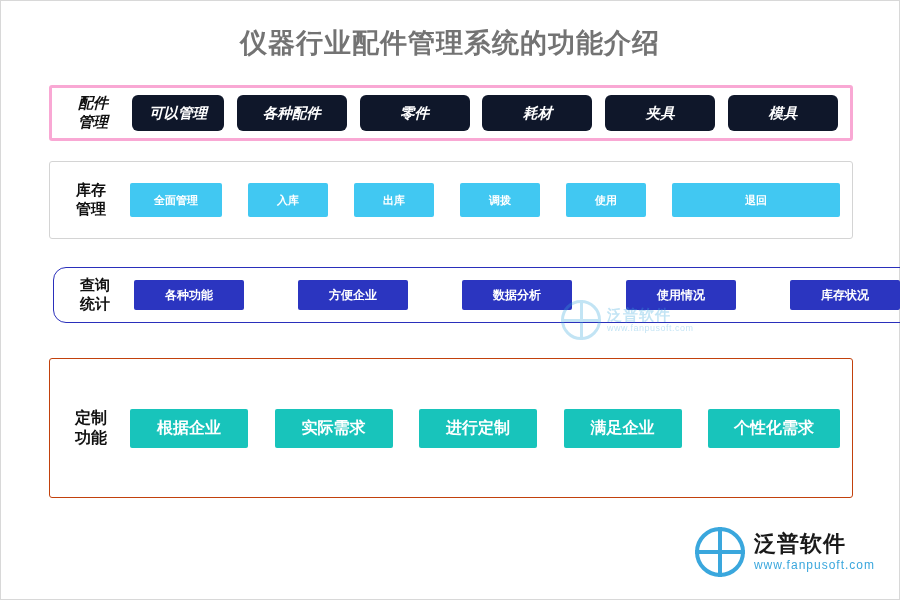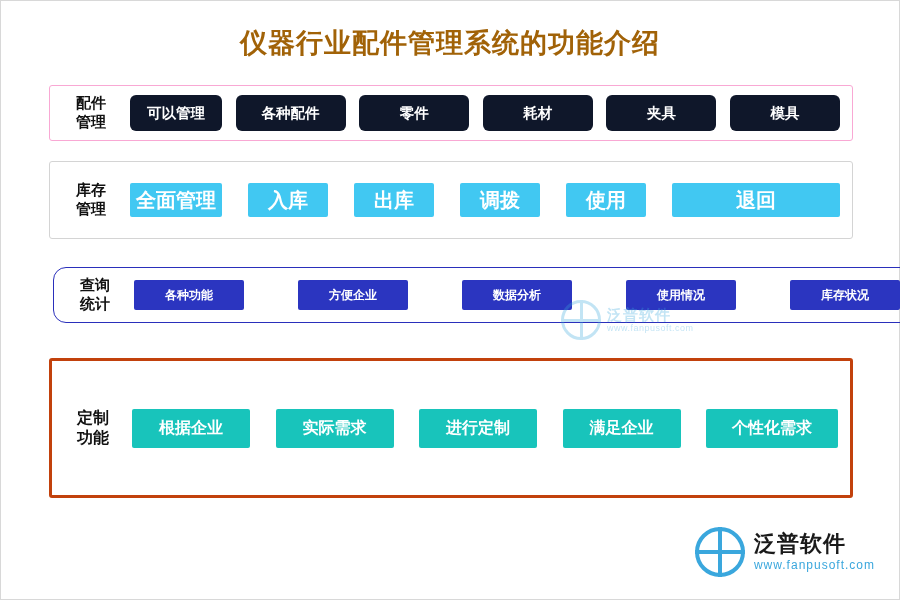--- a/index.html
+++ b/index.html
@@ -18,21 +18,21 @@
     position: relative;
     width: 900px;
     height: 600px;
     box-sizing: border-box;
     border: 1px solid #d8d8d8;
   }
   .title {
     text-align: center;
     font-size: 27px;
     font-weight: bold;
-    color: #a16207;
+    color: #737373;
     letter-spacing: 1px;
     margin-top: 24px;
     margin-bottom: 0;
   }
 
   
   .band {
     position: absolute;
     box-sizing: border-box;
     display: flex;
@@ -66,43 +66,44 @@
     justify-content: center;
     box-sizing: border-box;
   }
 
   
   #band-parts {
     left: 48px;
     top: 84px;
     width: 804px;
     height: 56px;
-    border: 1px solid #f9a8d4;
+    border: 3px solid #f9a8d4;
     border-radius: 3px;
+    font-style: italic;
   }
   #band-parts .chip {
     background: #0f172a;
     height: 36px;
     font-size: 14.5px;
     border-radius: 6px;
   }
 
   
   #band-stock {
     left: 48px;
     top: 160px;
     width: 804px;
     height: 78px;
     border: 1px solid #d4d4d4;
     border-radius: 3px;
   }
   #band-stock .chip {
     background: #41c8f2;
     height: 34px;
-    font-size: 20px;
+    font-size: 11px;
     border-radius: 2px;
   }
 
   
   #band-query {
     left: 52px;
     top: 266px;
     width: 860px;
     height: 56px;
     border: 1px solid #2a2fbb;
@@ -114,21 +115,21 @@
     font-size: 12px;
     border-radius: 2px;
   }
 
   
   #band-custom {
     left: 48px;
     top: 357px;
     width: 804px;
     height: 140px;
-    border: 3px solid #c2410c;
+    border: 1px solid #c2410c;
     border-radius: 3px;
   }
   #band-custom .chip {
     background: #18c4bb;
     height: 39px;
     font-size: 16px;
     border-radius: 2px;
   }
   #band-custom .band-label {
     font-size: 16px;

